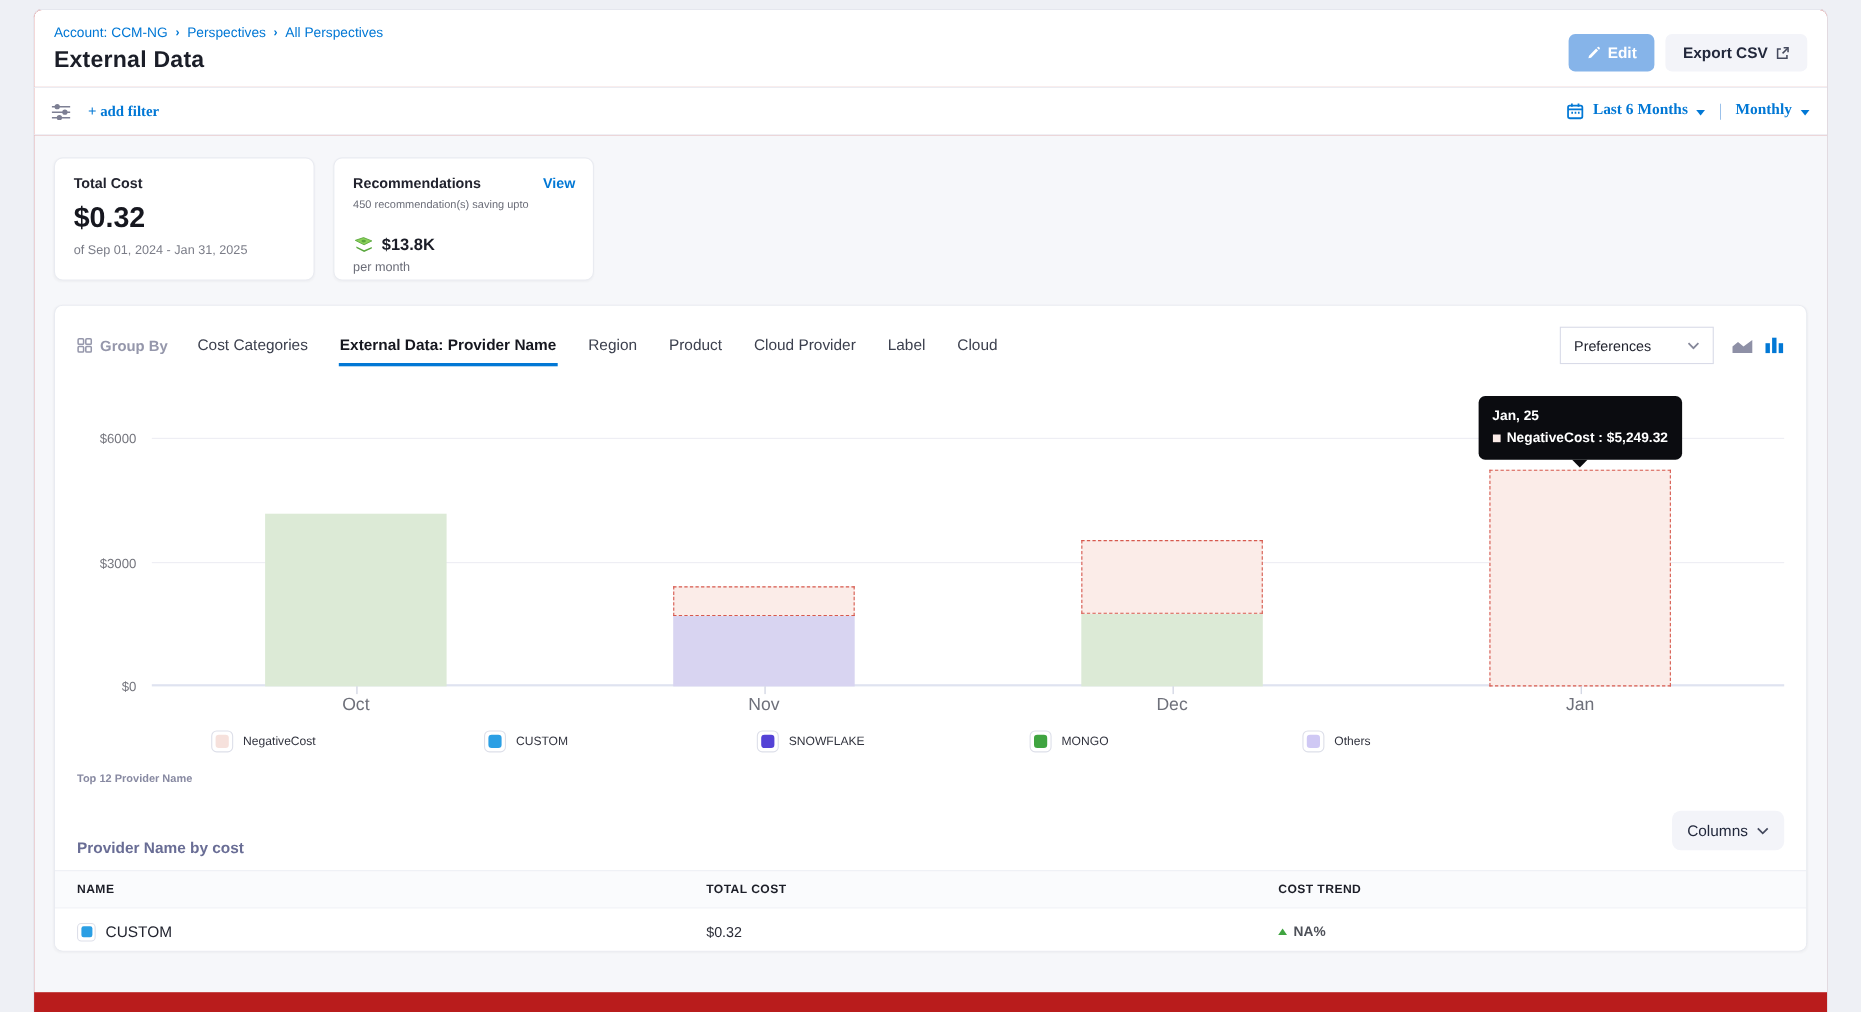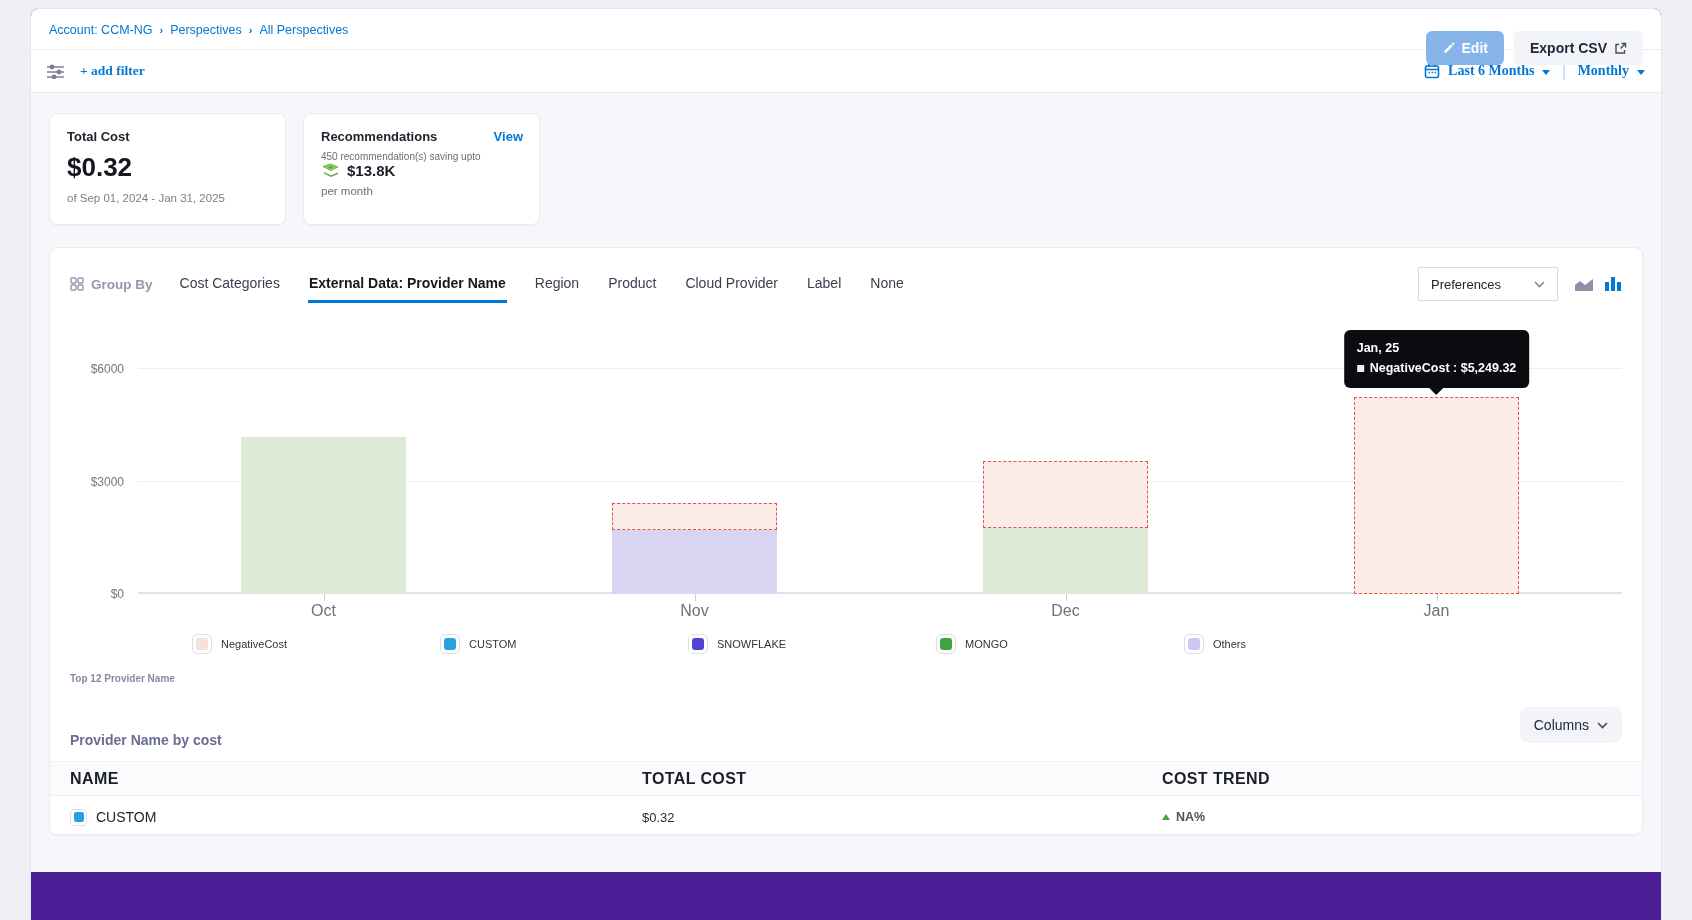--- a/index.html
+++ b/index.html
@@ -1,20 +1,20 @@
 <!DOCTYPE html>
 <html style="--primary: #0278d5; --green: #3fa440;"><head>
 <meta charset="utf-8">
 <style>
   * { margin:0; padding:0; box-sizing:border-box; }
   html,body { width:1692px; height:920px; overflow:hidden; }
   body { background:#eef0f5; font-family:"Liberation Sans", sans-serif; color:#1c1e28; }
 
   .panel { position:absolute; left:30px; right:30px; top:8px; bottom:0;
-           background:#4c1d95; border:1px solid #e5e7ee; border-bottom:none;
+           background:#b91c1c; border:1px solid #e5e7ee; border-bottom:none;
            border-radius:8px 8px 0 0; overflow:hidden; }
 
   
   .header { position:relative; padding:14px 18px 12px; background:#fff; }
   .breadcrumb { font-size:12.5px; color:var(--primary); display:flex; gap:7px; align-items:center; font-weight:500;}
   .breadcrumb .sep { font-size:11px; font-weight:700; }
   .page-title { margin-top:6px; font-size:21px; font-weight:700; color:#1b1e28; letter-spacing:.2px;}
   .header-actions { position:absolute; right:18px; top:22px; display:flex; gap:10px; }
   .btn { border:none; border-radius:6px; font-size:14px; font-weight:700; padding:9px 16px;
          display:flex; align-items:center; gap:7px; cursor:pointer; font-family:inherit;}
@@ -37,21 +37,21 @@
   .cards-row { display:flex; gap:17px; }
   .card { background:#fff; border:1px solid #e9ebf1; border-radius:8px; padding:15px 17px;
           box-shadow:0 1px 2px rgba(40,41,61,.04); height:112px; }
   .card-title { font-size:13px; font-weight:700; color:#22232e; }
   .card-total { width:237px; }
   .card-total .big-value { font-size:26px; font-weight:800; margin-top:8px; color:#16171f;}
   .card-total .sub { font-size:11.5px; color:#7b7d88; margin-top:9px; }
   .card-reco { width:237px; position:relative; }
   .view-link { position:absolute; right:16px; top:15px; color:var(--primary); font-size:13px; font-weight:600; cursor:pointer;}
   .card-reco .line1 { font-size:10px; color:#6b6d78; margin-top:7px; }
-  .saving-row { display:flex; align-items:center; gap:7px; margin-top:0; }
+  .saving-row { display:flex; align-items:center; gap:7px; margin-top:22px; }
   .saving-amt { font-size:15px; font-weight:800; color:#1b1d27; }
   .card-reco .line2 { font-size:11.5px; color:#6b6d78; margin-top:6px; }
 
   
   .main-card { margin-top:22px; background:#fff; border:1px solid #e9ebf1; border-radius:8px;
                box-shadow:0 1px 2px rgba(40,41,61,.04); padding:16px 20px 0; height:588px; overflow:hidden;}
 
   .groupby-row { display:flex; align-items:center; height:40px; }
   .groupby-label { display:flex; align-items:center; gap:7px; color:#9597ab; font-size:13.5px; font-weight:600; margin-right:26px;}
   .tabs { display:flex; align-items:center; gap:27px; }
@@ -102,21 +102,21 @@
   .search-box input { border:none; outline:none; font-size:13.5px; color:#3a3d4b; width:150px;
                       font-family:inherit; background:transparent; }
   .search-box input::placeholder { color:#989aaf; }
   .columns-btn { height:36px; background:#f3f4f9; border:none; border-radius:8px; padding:0 14px;
                  font-size:14px; color:#22283c; font-weight:500; display:flex; align-items:center; gap:8px;
                  cursor:pointer; font-family:inherit;}
 
   .data-table { margin:13px -20px 0; }
   .thead, .trow { display:grid; grid-template-columns:572px 520px auto; padding-left:20px; align-items:center;}
   .thead { background:#fafbfd; border-top:1px solid #eef0f5; border-bottom:1px solid #eef0f5; height:35px; }
-  .th { font-size:16px; font-weight:700; color:#1c1e28; letter-spacing:.4px; }
+  .th { font-size:11px; font-weight:700; color:#1c1e28; letter-spacing:.4px; }
   .trow { height:43px; border-bottom:1px solid #ecedf3; background:#fff; cursor:pointer;}
   .cell-name { display:flex; align-items:center; gap:9px; font-size:14px; color:#22242f; }
   .row-swatch { width:17px; height:17px; border:1px solid #dddfe9; border-radius:4px; background:#fff;
                 display:flex; align-items:center; justify-content:center; }
   .row-swatch .swatch-fill { width:10px; height:10px; border-radius:2px; }
   .cell-cost { font-size:13px; color:#2a2c37; }
   .cell-trend { display:flex; align-items:center; gap:6px; font-size:12.5px; color:#4d5058; font-weight:600;}
   .tri-up { width:0; height:0; border-left:4.5px solid transparent; border-right:4.5px solid transparent;
             border-bottom:6px solid var(--green); }
   .filler-row { height:30px; background:#f1f2f6; margin:0 -20px; }
@@ -130,20 +130,21 @@
   <div class="panel">
 
     <div class="header">
       <div class="breadcrumb">
         <span>Account: CCM-NG</span>
         <span class="sep">›</span>
         <span>Perspectives</span>
         <span class="sep">›</span>
         <span>All Perspectives</span>
       </div>
+      <div class="page-title">External Data</div>
       <div class="header-actions">
         <button class="btn btn-edit">
           <span class="icon">
             <svg width="13" height="13" viewBox="0 0 13 13">
                 <path d="M2 11 L2.6 8.6 L9 2.2 L10.8 4 L4.4 10.4 Z M9.8 1.4 L11.6 3.2 L12.3 2.5 C12.6 2.2 12.6 1.8 12.3 1.5 L11.5 0.7 C11.2 0.4 10.8 0.4 10.5 0.7 Z" fill="#fff"></path>
               </svg>
           </span>
           <span>Edit</span>
         </button>
         <button class="btn btn-export">
@@ -231,21 +232,21 @@
             </span>
             <span>Group By</span>
           </div>
           <div class="tabs">
             <div class="tab">Cost Categories</div>
             <div class="tab active">External Data: Provider Name</div>
             <div class="tab">Region</div>
             <div class="tab">Product</div>
             <div class="tab">Cloud Provider</div>
             <div class="tab">Label</div>
-            <div class="tab">None</div>
+            <div class="tab">Cloud</div>
           </div>
           <div class="groupby-right">
             <div class="pref-select">
               <span>Preferences</span>
               <svg width="11" height="7" viewBox="0 0 11 7" fill="none" stroke="#858799" stroke-width="1.6">
                   <path d="M1 1 L5.5 5.5 L10 1"></path>
                 </svg>
             </div>
             <div class="chart-type-icons">
               <span class="icon">

